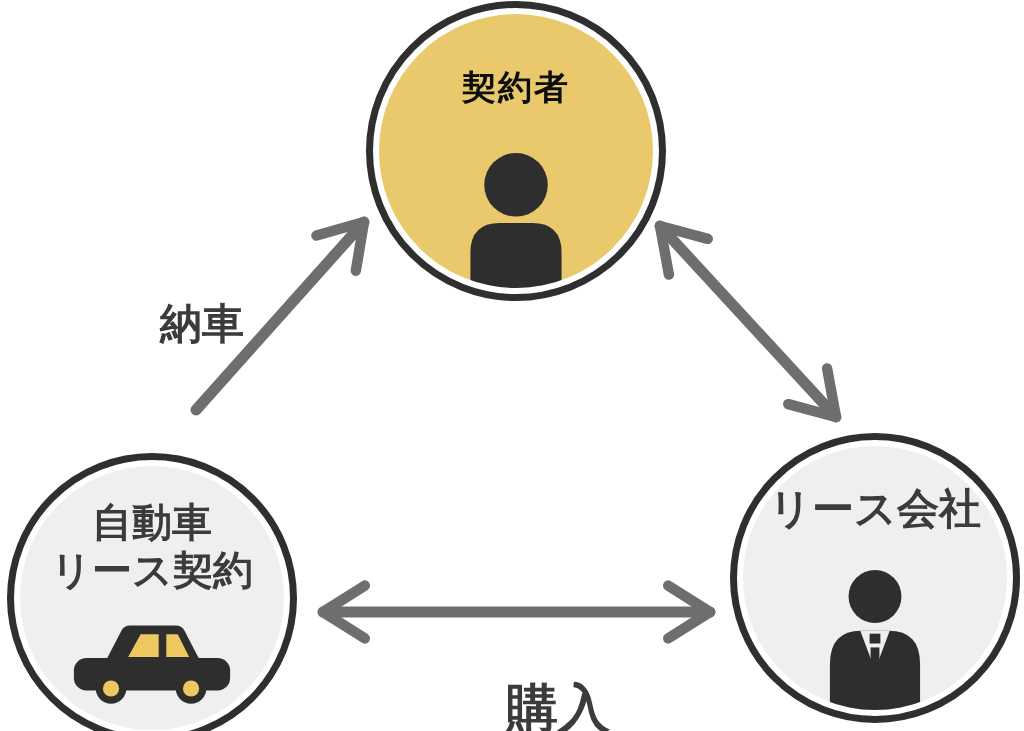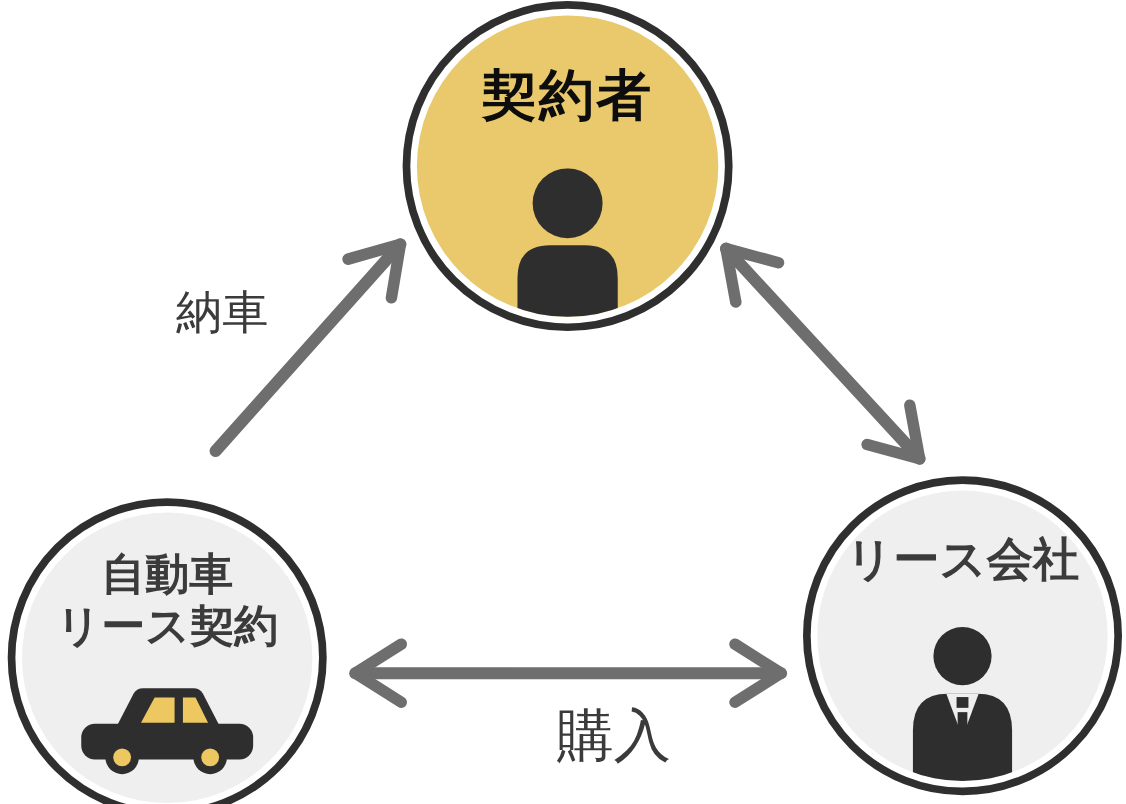--- a/index.html
+++ b/index.html
@@ -53,21 +53,21 @@
   .node-label {
     position: absolute;
     left: 0; right: 0;
     text-align: center;
     font-weight: bold;
     color: var(--label-text);
     white-space: nowrap;
   }
   .contractor-label {
     top: 46px;
-    font-size: 50px;
+    font-size: 34px;
     line-height: 54px;
     color: var(--contractor-text);
     letter-spacing: 2px;
   }
   .dealer-label {
     top: 32px;
     font-size: 40px;
     line-height: 48px;
   }
   .lease-label {
@@ -81,23 +81,24 @@
     left: 50%;
     transform: translateX(-50%);
   }
   .person-icon      { top: 139px; width: 106px; }
   .car-icon         { top: 152px; width: 162px; }
   .businessman-icon { top: 124px; width: 98px; }
 
   .edge-label {
     position: absolute;
     transform: translate(-50%, -50%);
-    font-weight: normal;
+    font-weight: bold;
     color: var(--label-text);
     white-space: nowrap;
+    margin-top: 40px;
   }
   .edge-label-delivery { left: 202px; top: 284px; font-size: 42px; }
   .edge-label-lease    { left: 893px; top: 287px; font-size: 42px; }
   .edge-label-purchase { left: 558px; top: 669px; font-size: 52px; }
 </style>
 </head>
 <body>
 
 <div class="canvas">
 

